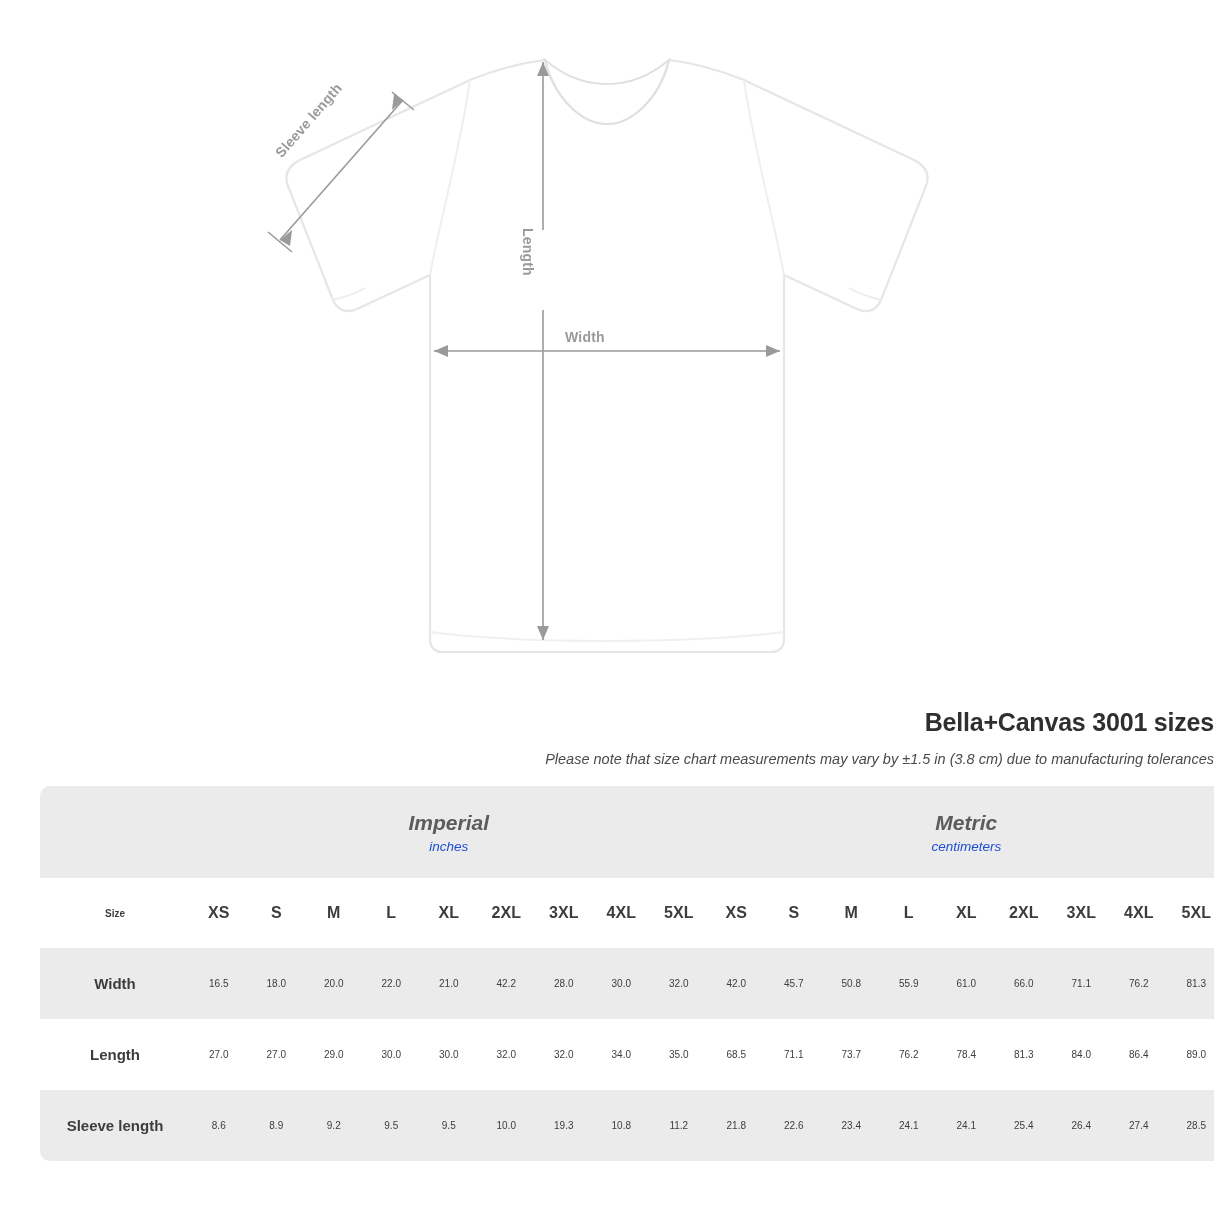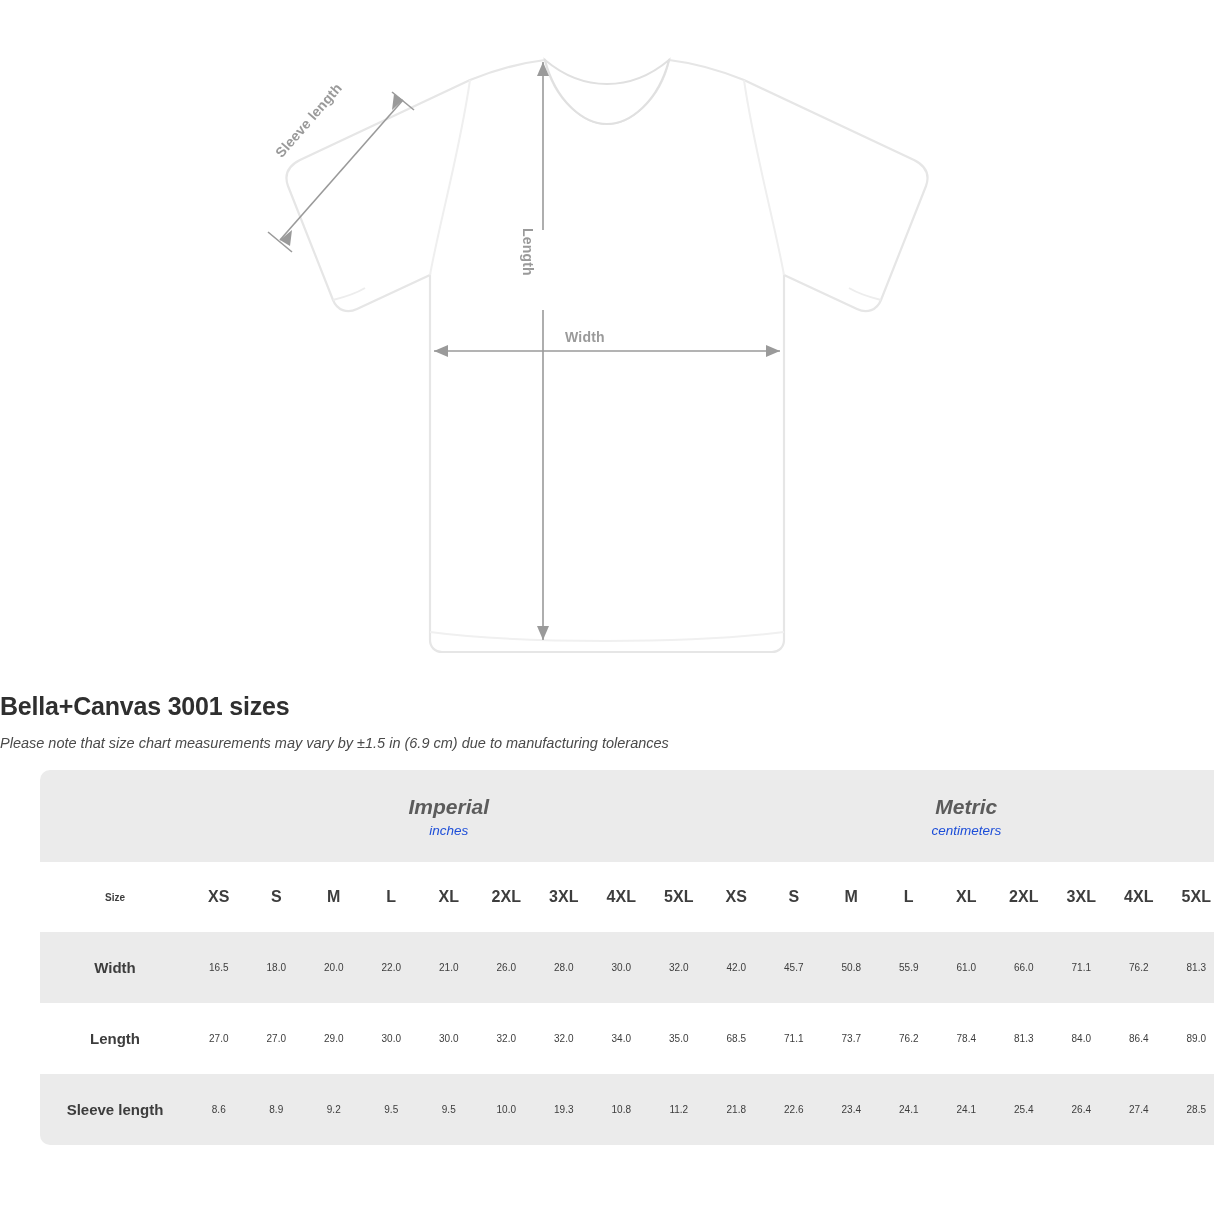--- a/index.html
+++ b/index.html
@@ -56,22 +56,22 @@
     white-space: nowrap;
   }
   #label-width {
     left: 565px;
     top: 329px;
     white-space: nowrap;
   }
 
   
   #title-block {
-    text-align: left;
-    margin-top: 2px;
+    text-align: right;
+    margin-top: 18px;
   }
   #chart-title {
     font-size: 25px;
     font-weight: bold;
     color: #2f2f2f;
     margin: 0;
     letter-spacing: -0.2px;
   }
   #chart-note {
     font-size: 14.5px;
@@ -215,21 +215,21 @@
       <rect x="558" y="330" width="72" height="20" fill="#ffffff"></rect>
     </svg>
 
     <div class="dim-label" id="label-sleeve">Sleeve length</div>
     <div class="dim-label" id="label-length">Length</div>
     <div class="dim-label" id="label-width">Width</div>
   </div>
 
   <div id="title-block">
     <div id="chart-title">Bella+Canvas 3001 sizes</div>
-    <div id="chart-note">Please note that size chart measurements may vary by ±1.5 in (6.9 cm) due to manufacturing tolerances</div>
+    <div id="chart-note">Please note that size chart measurements may vary by ±1.5 in (3.8 cm) due to manufacturing tolerances</div>
   </div>
 
   <div id="table-wrap">
     <table>
       <colgroup>
         <col class="label-col">
         <col class="data-col">
           <col class="data-col">
           <col class="data-col">
           <col class="data-col">
@@ -283,21 +283,21 @@
         </tr>
       </thead>
       <tbody>
         <tr class="shade">
           <td class="rowhead">Width</td>
           <td>16.5</td>
           <td>18.0</td>
           <td>20.0</td>
           <td>22.0</td>
           <td>21.0</td>
-          <td>26.0</td>
+          <td>42.2</td>
           <td>28.0</td>
           <td>30.0</td>
           <td>32.0</td>
           <td>42.0</td>
           <td>45.7</td>
           <td>50.8</td>
           <td>55.9</td>
           <td>61.0</td>
           <td>66.0</td>
           <td>71.1</td>

